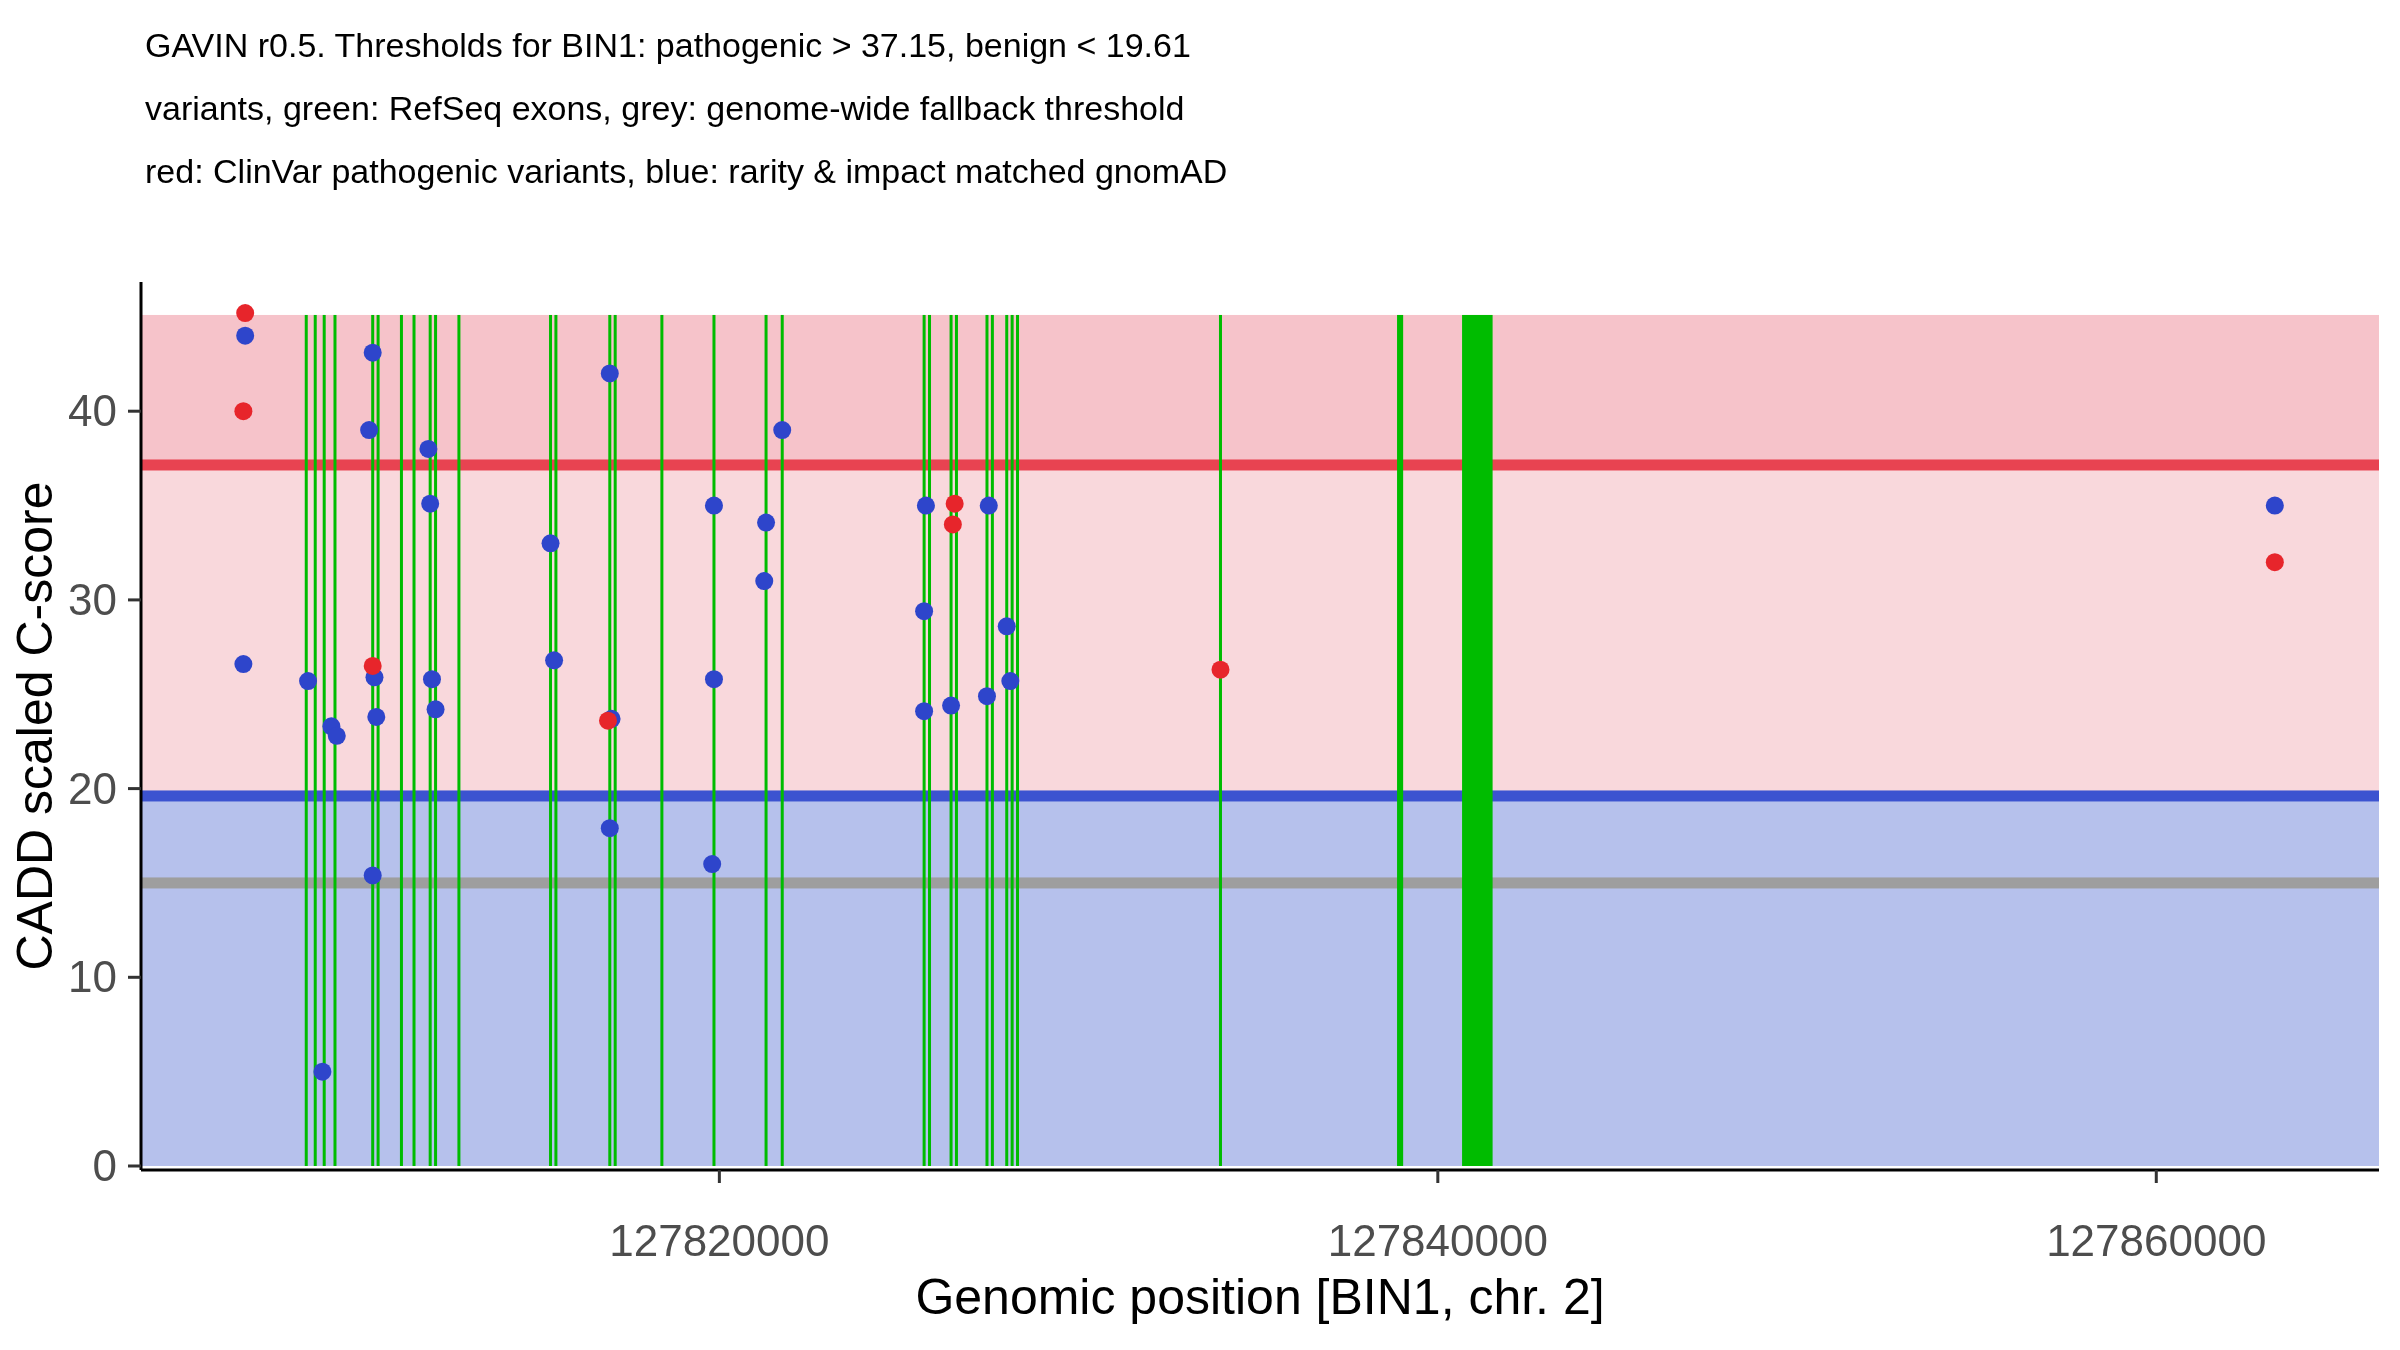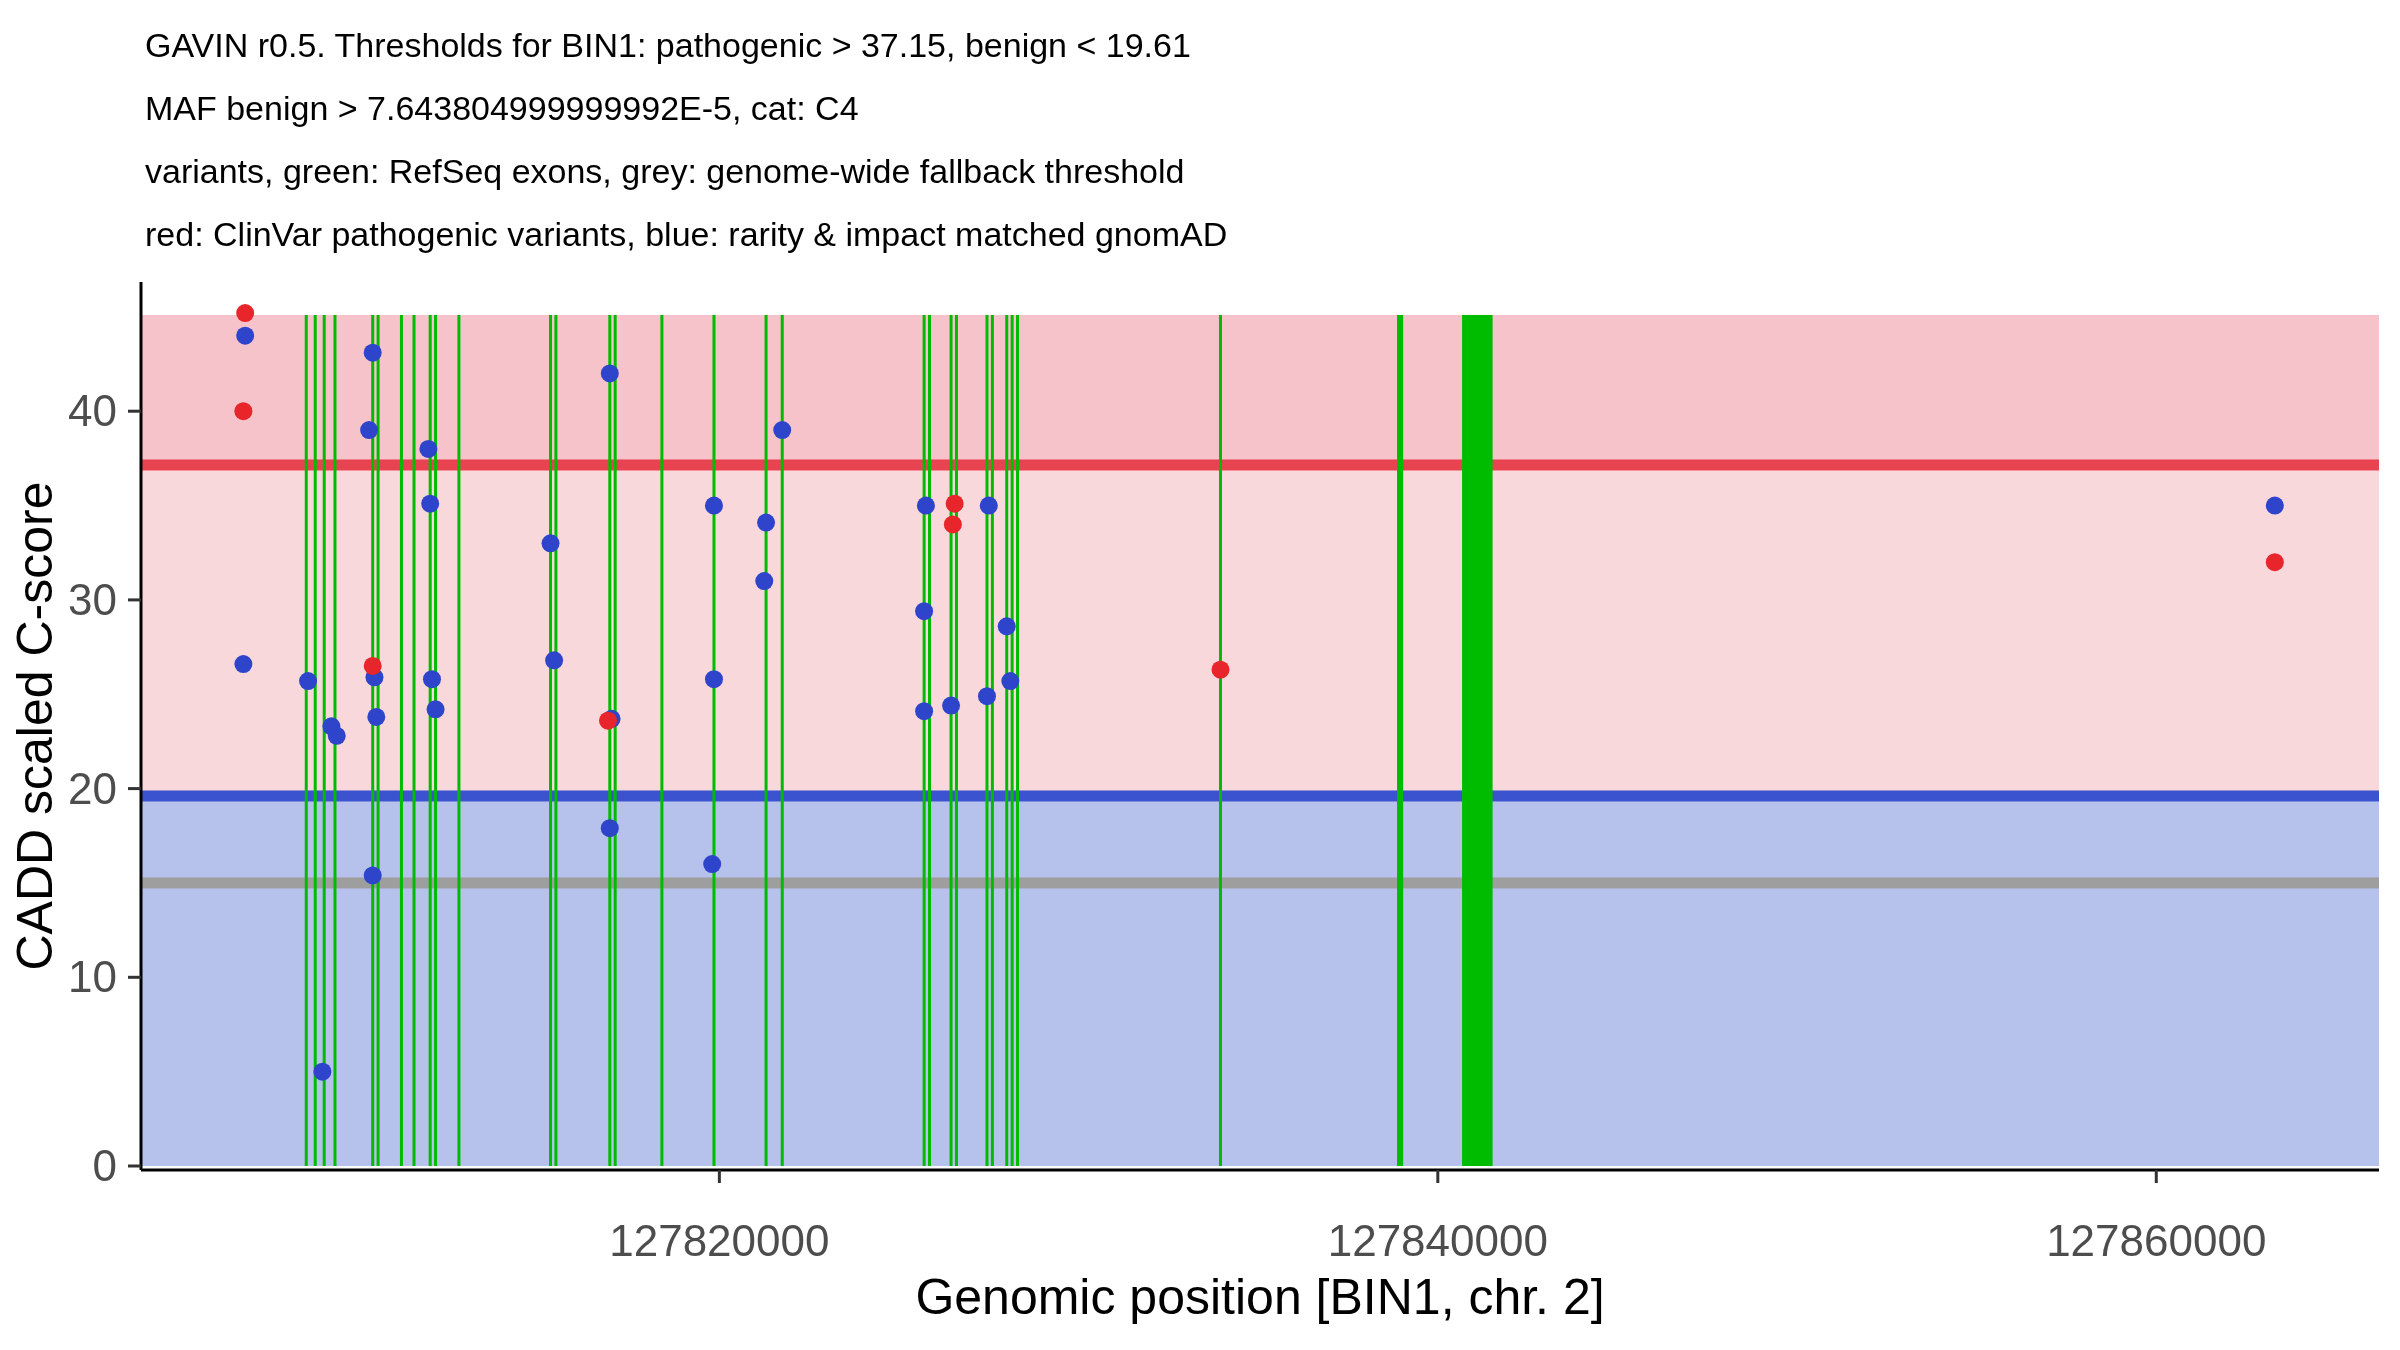--- a/index.html
+++ b/index.html
@@ -134,18 +134,17 @@
       <line x1="128" y1="599.9" x2="141" y2="599.9" stroke="#333333" stroke-width="3"></line>
       <text x="117" y="614.9" font-family="&quot;Liberation Sans&quot;, sans-serif" text-anchor="end" font-size="44" fill="#4d4d4d">30</text>
       <line x1="128" y1="411.19999999999993" x2="141" y2="411.19999999999993" stroke="#333333" stroke-width="3"></line>
       <text x="117" y="426.19999999999993" font-family="&quot;Liberation Sans&quot;, sans-serif" text-anchor="end" font-size="44" fill="#4d4d4d">40</text>
       <text x="1260" y="1314" font-family="&quot;Liberation Sans&quot;, sans-serif" text-anchor="middle" font-size="50" fill="#000000">Genomic position [BIN1, chr. 2]</text>
       <text x="52" y="726" font-family="&quot;Liberation Sans&quot;, sans-serif" text-anchor="middle" font-size="50" fill="#000000" transform="rotate(-90 52 726)">CADD scaled C-score</text>
     </svg>
 
   <div class="plot-title">
     <div>GAVIN r0.5. Thresholds for BIN1: pathogenic &gt; 37.15, benign &lt; 19.61</div>
-    <div>MAF benign &gt; 7.643804999999992E-5, cat: C4</div>
     <div>variants, green: RefSeq exons, grey: genome-wide fallback threshold</div>
     <div>red: ClinVar pathogenic variants, blue: rarity &amp; impact matched gnomAD</div>
   </div>
 
 </div>
 
 </body></html>

